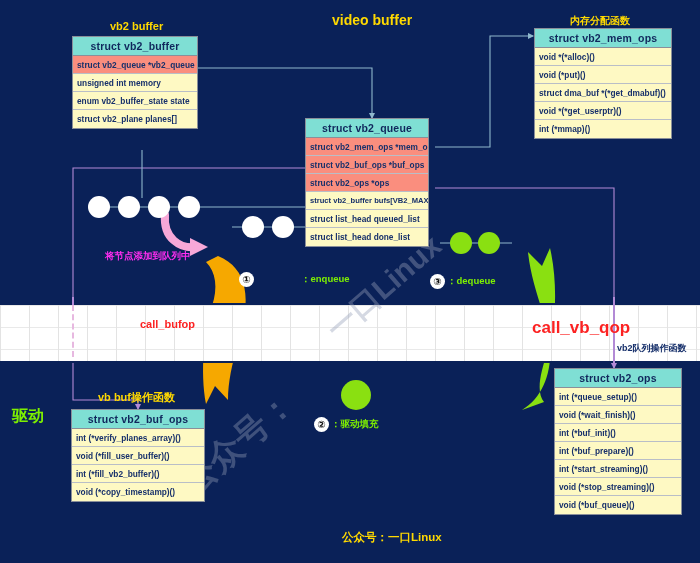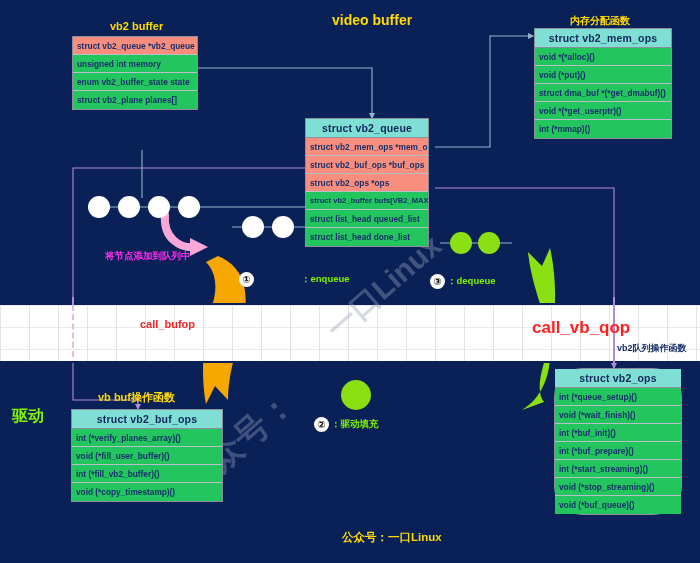--- a/index.html
+++ b/index.html
@@ -24,21 +24,21 @@
   
   .sbox{position:absolute;border:1px solid #8a8f99;box-sizing:border-box;}
   .sbox .hdr{
     background:#7fdfd4;color:#10275c;font-weight:bold;font-size:10.5px;
     text-align:center;line-height:19px;height:19px;
     border-bottom:1px solid #8a8f99;box-sizing:border-box;letter-spacing:.2px;
   }
   .sbox .row{
     color:#17306b;font-size:8.3px;font-weight:bold;line-height:18px;height:18px;
     padding-left:4px;border-bottom:1px solid #b9bec7;box-sizing:border-box;
-    background:#22c55e;white-space:nowrap;overflow:hidden;
+    background:#fef9c3;white-space:nowrap;overflow:hidden;
   }
   .sbox .row:last-child{border-bottom:none;}
   .sbox .row.salmon{background:#fa8e7e;}
 
   
   .cap{position:absolute;font-weight:bold;white-space:nowrap;}
   .cap-yellow{color:#ffd900;}
   .cap-navy{color:#17306b;}
   .cap-green{color:#7ef000;}
   .cap-magenta{color:#ff2df0;}
@@ -173,20 +173,21 @@
 
 <div class="circ green" style="left:450px;top:232px;width:22px;height:22px;"></div>
 <div class="circ green" style="left:478px;top:232px;width:22px;height:22px;"></div>
 
 <div class="circ green" style="left:341px;top:380px;width:30px;height:30px;"></div>
 
 <div class="wm" style="left:172px;top:470px;font-size:34px;transform:rotate(-41deg);">公众号：</div>
 <div class="wm wm-dark" style="left:318px;top:318px;font-size:30px;transform:rotate(-41deg);">一口Linux</div>
 
 <div class="sbox" style="left:72px;top:36px;width:126px;">
+  <div class="hdr">struct vb2_buffer</div>
   <div class="row salmon">struct vb2_queue *vb2_queue</div>
   <div class="row">unsigned int memory</div>
   <div class="row">enum vb2_buffer_state    state</div>
   <div class="row">struct vb2_plane planes[]</div>
 </div>
 
 <div class="sbox" style="left:305px;top:118px;width:124px;">
   <div class="hdr">struct vb2_queue</div>
   <div class="row salmon">struct vb2_mem_ops *mem_ops</div>
   <div class="row salmon">struct vb2_buf_ops *buf_ops</div>
@@ -198,29 +199,29 @@
 
 <div class="sbox" style="left:534px;top:28px;width:138px;">
   <div class="hdr">struct vb2_mem_ops</div>
   <div class="row">void *(*alloc)()</div>
   <div class="row">void (*put)()</div>
   <div class="row">struct dma_buf *(*get_dmabuf)()</div>
   <div class="row">void *(*get_userptr)()</div>
   <div class="row">int (*mmap)()</div>
 </div>
 
-<div class="sbox" style="left:71px;top:409px;width:152px;">
+<div class="sbox" style="left:71px;top:409px;width:134px;">
   <div class="hdr">struct vb2_buf_ops</div>
   <div class="row">int (*verify_planes_array)()</div>
   <div class="row">void (*fill_user_buffer)()</div>
   <div class="row">int (*fill_vb2_buffer)()</div>
   <div class="row">void (*copy_timestamp)()</div>
 </div>
 
-<div class="sbox" style="left:554px;top:368px;width:128px;border-radius:29px;">
+<div class="sbox" style="left:554px;top:368px;width:128px;">
   <div class="hdr">struct vb2_ops</div>
   <div class="row">int (*queue_setup)()</div>
   <div class="row">void (*wait_finish)()</div>
   <div class="row">int (*buf_init)()</div>
   <div class="row">int (*buf_prepare)()</div>
   <div class="row">int (*start_streaming)()</div>
   <div class="row">void (*stop_streaming)()</div>
   <div class="row">void (*buf_queue)()</div>
 </div>
 

